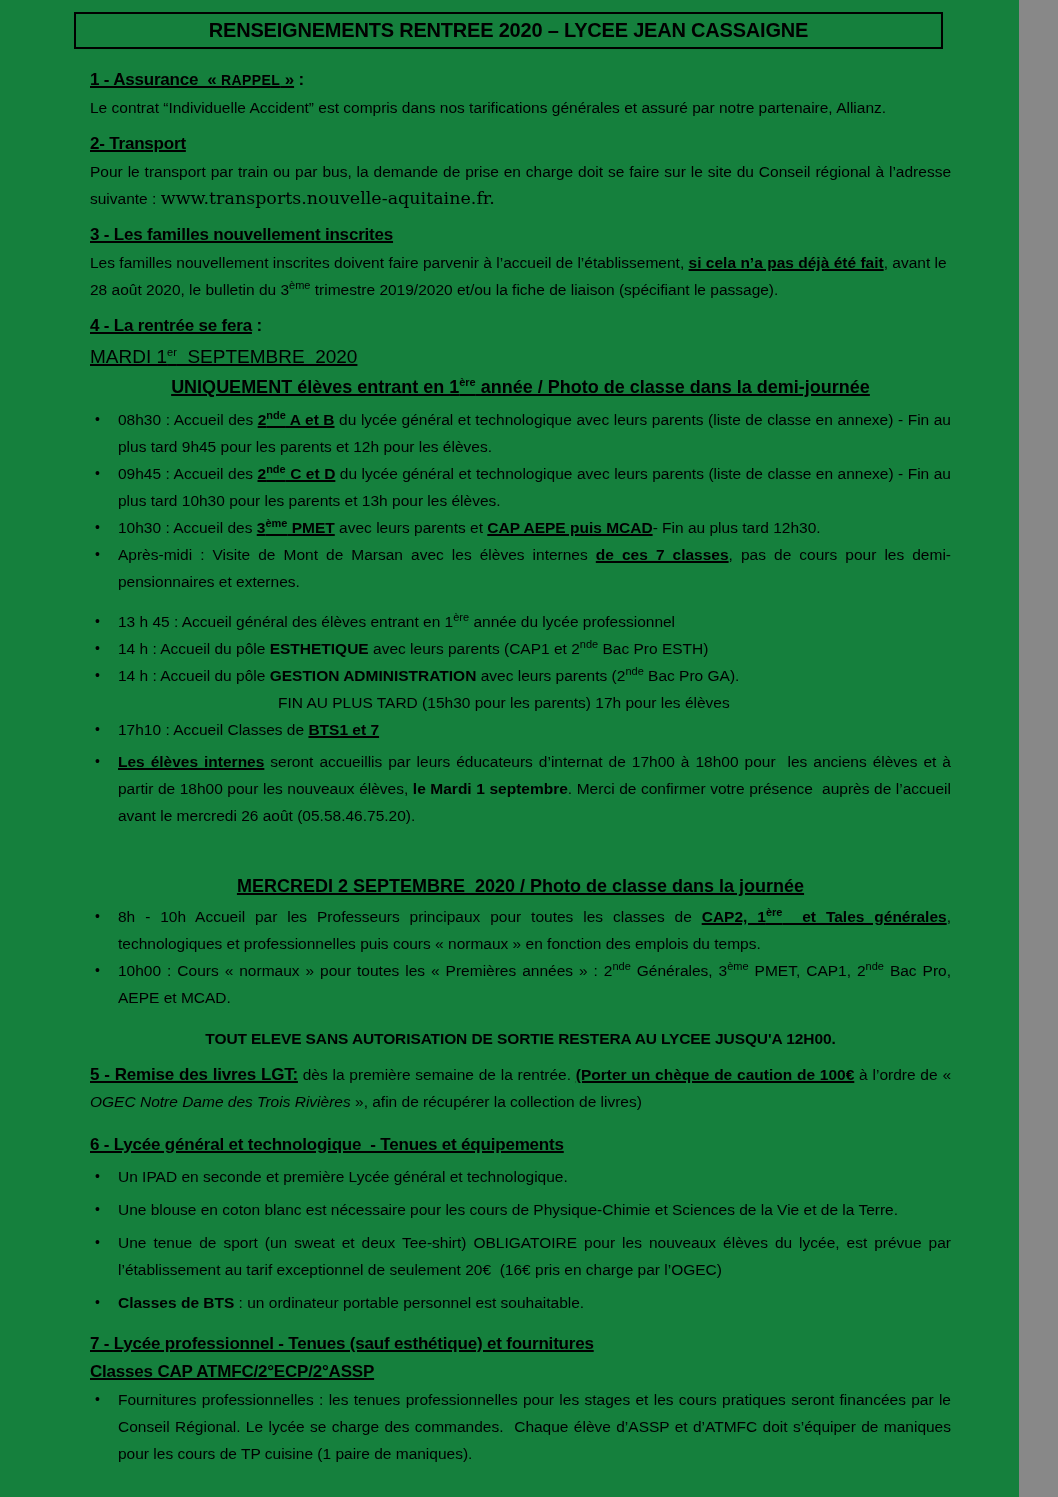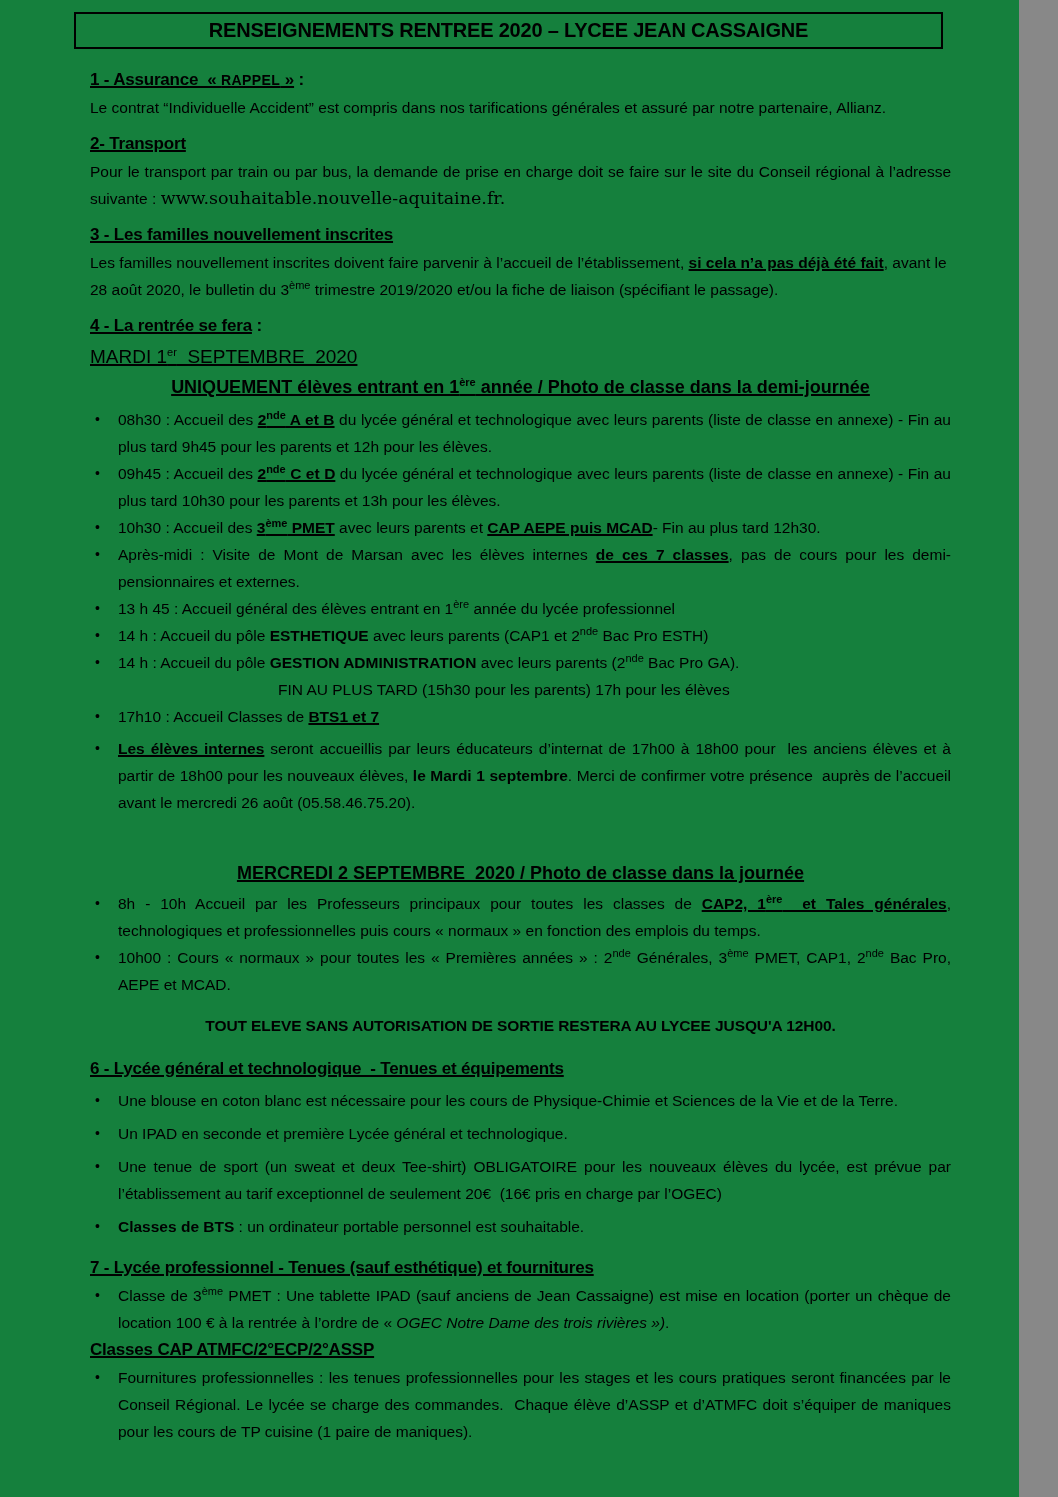--- a/index.html
+++ b/index.html
@@ -19,21 +19,21 @@
   .mt14{margin-top:14px;}
   .mt16{margin-top:16px;}
   .para{text-align:justify;}
   .center-head1{text-align:left;font-weight:normal;font-size:19px;line-height:30px;margin-top:2px;}
   .center-head2{text-align:center;font-weight:bold;font-size:18px;line-height:30px;}
   .center-head3{text-align:center;font-weight:bold;font-size:18px;line-height:30px;margin-top:42px;margin-bottom:2px;}
   ul.blist{list-style:none;margin:0;padding:0;}
   ul.blist li{position:relative;padding-left:28px;text-align:justify;}
   ul.blist li::before{content:"•";position:absolute;left:5px;top:0;font-size:14px;}
   ul.mt4{margin-top:4px;}
-  ul.mt13{}
+  ul.mt13{margin-top:13px;}
   ul.mt15{margin-top:5px;}
   ul.gap li{margin-bottom:6px;}
   .notice{text-align:center;font-weight:bold;margin-top:14px;margin-bottom:6px;letter-spacing:-0.1px;}
   sup{font-size:11px;line-height:0;vertical-align:super;}
   .serif{font-family:"DejaVu Serif",serif;font-size:17.5px;}
   .sc{font-size:14px;letter-spacing:0.4px;}
   .inline-head{font-size:17px;font-weight:bold;letter-spacing:-0.2px;}
   .fin-line{margin-left:160px;}
   u{text-decoration-thickness:1.5px;}
 </style>
@@ -41,21 +41,21 @@
 <body>
 
 <div class="sheet">
 
   <div class="title-box">RENSEIGNEMENTS RENTREE 2020 – LYCEE JEAN CASSAIGNE</div>
 
   <div class="sec-head"><u>1 - Assurance&nbsp; « <span class="sc">RAPPEL</span> »</u> :</div>
   <div class="para">Le contrat “Individuelle Accident” est compris dans nos tarifications générales et assuré par notre partenaire, Allianz.</div>
 
   <div class="sec-head mt9"><u>2- Transport</u></div>
-  <div class="para">Pour le transport par train ou par bus, la demande de prise en charge doit se faire sur le site du Conseil régional à l’adresse suivante : <span class="serif">www.souhaitable.nouvelle-aquitaine.fr.</span></div>
+  <div class="para">Pour le transport par train ou par bus, la demande de prise en charge doit se faire sur le site du Conseil régional à l’adresse suivante : <span class="serif">www.transports.nouvelle-aquitaine.fr.</span></div>
 
   <div class="sec-head mt9"><u>3 - Les familles nouvellement inscrites</u></div>
   <div class="para">Les familles nouvellement inscrites doivent faire parvenir à l’accueil de l’établissement, <b><u>si cela n’a pas déjà été fait</u></b>, avant le&nbsp; 28 août 2020, le bulletin du 3<sup>ème</sup> trimestre 2019/2020 et/ou la fiche de liaison (spécifiant le passage).</div>
 
   <div class="sec-head mt9"><u>4 - La rentrée se fera</u> :</div>
 
   <div class="center-head1"><u>MARDI 1<sup>er</sup>&nbsp; SEPTEMBRE&nbsp; 2020</u></div>
   <div class="center-head2"><u>UNIQUEMENT élèves entrant en 1<sup>ère</sup> année / Photo de classe dans la demi-journée</u></div>
 
   <ul class="blist mt4">
@@ -78,31 +78,29 @@
 
   <div class="center-head3"><u>MERCREDI 2 SEPTEMBRE&nbsp; 2020 / Photo de classe dans la journée</u></div>
 
   <ul class="blist">
     <li>8h - 10h Accueil par les Professeurs principaux pour toutes les classes de <b><u>CAP2, 1<sup>ère</sup>&nbsp; et Tales générales</u></b>, technologiques et professionnelles puis cours « normaux » en fonction des emplois du temps.</li>
     <li>10h00 : Cours « normaux » pour toutes les « Premières années » : 2<sup>nde</sup> Générales, 3<sup>ème</sup> PMET, CAP1, 2<sup>nde</sup> Bac Pro, AEPE et MCAD.</li>
   </ul>
 
   <div class="notice">TOUT ELEVE SANS AUTORISATION DE SORTIE RESTERA AU LYCEE JUSQU'A 12H00.</div>
 
+  <div class="para mt9"><span class="inline-head"><u>5 - Remise des livres LGT:</u></span> dès la première semaine de la rentrée. <b><u>(Porter un chèque de caution de 100€</u></b> à l’ordre de « <i>OGEC Notre Dame des Trois Rivières</i> », afin de récupérer la collection de livres)</div>
 
   <div class="sec-head mt16"><u>6 - Lycée général et technologique&nbsp; - Tenues et équipements</u></div>
   <ul class="blist gap mt4">
+    <li>Un IPAD en seconde et première Lycée général et technologique.</li>
     <li>Une blouse en coton blanc est nécessaire pour les cours de Physique-Chimie et Sciences de la Vie et de la Terre.</li>
-    <li>Un IPAD en seconde et première Lycée général et technologique.</li>
     <li>Une tenue de sport (un sweat et deux Tee-shirt) OBLIGATOIRE pour les nouveaux élèves du lycée, est prévue par l’établissement au tarif exceptionnel de seulement 20€&nbsp; (16€ pris en charge par l’OGEC)</li>
     <li><b>Classes de BTS</b> : un ordinateur portable personnel est souhaitable.</li>
   </ul>
 
   <div class="sec-head mt14"><u>7 - Lycée professionnel - Tenues (sauf esthétique) et fournitures</u></div>
-  <ul class="blist">
-    <li>Classe de 3<sup>ème</sup> PMET : Une tablette IPAD (sauf anciens de Jean Cassaigne) est mise en location (porter un chèque de location 100 € à la rentrée à l’ordre de « <i>OGEC Notre Dame des trois rivières »)</i>.</li>
-  </ul>
   <div class="sec-head"><u>Classes CAP ATMFC/2°ECP/2°ASSP</u></div>
   <ul class="blist">
     <li>Fournitures professionnelles : les tenues professionnelles pour les stages et les cours pratiques seront financées par le Conseil Régional. Le lycée se charge des commandes.&nbsp; Chaque élève d’ASSP et d’ATMFC doit s’équiper de maniques pour les cours de TP cuisine (1 paire de maniques).</li>
   </ul>
 
 </div>
 
 </body></html>

